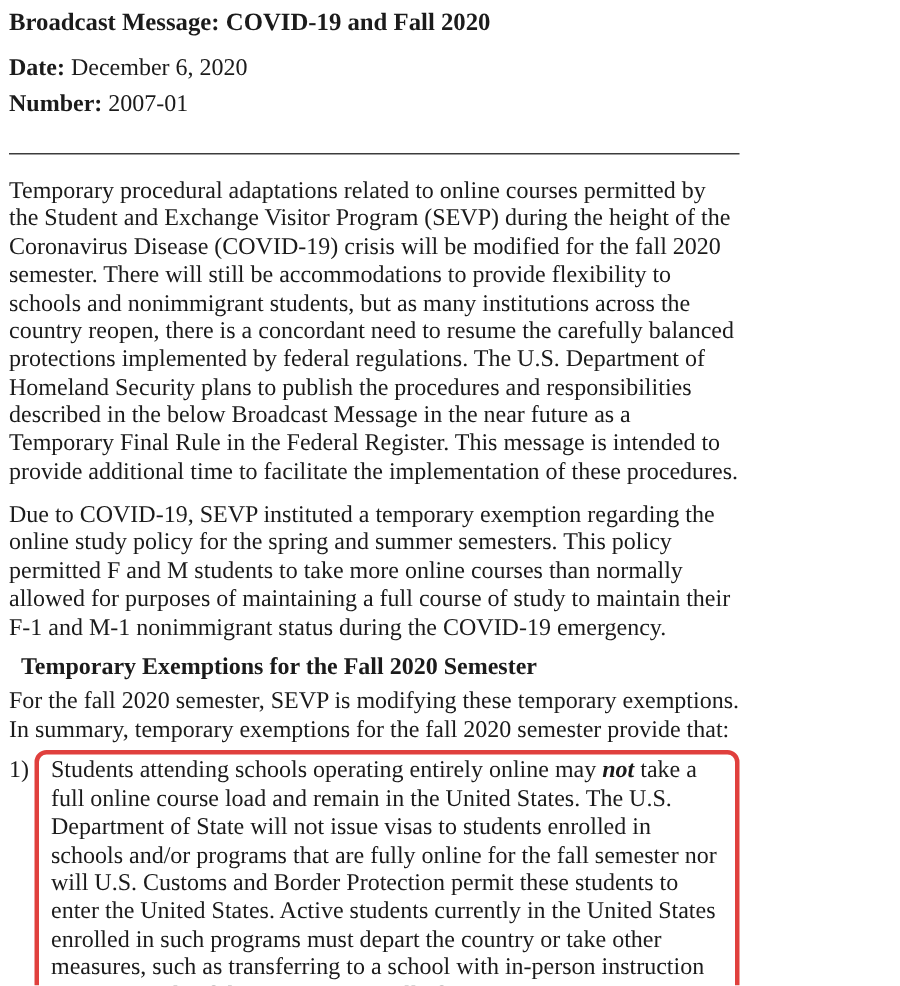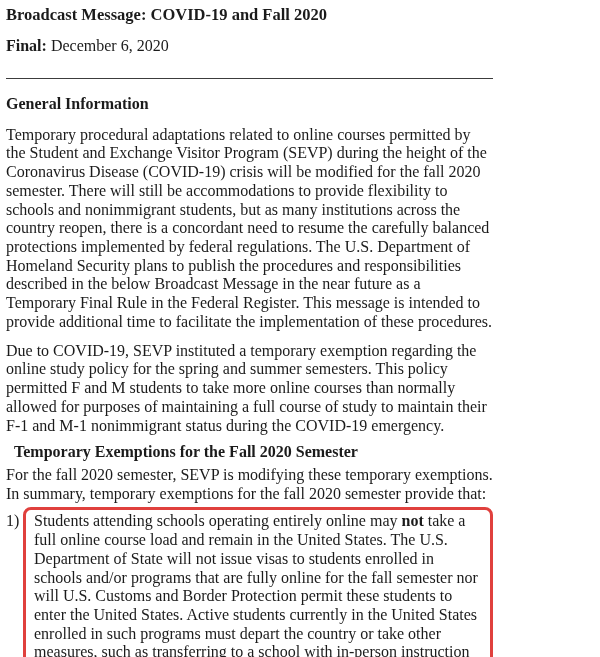--- a/index.html
+++ b/index.html
@@ -52,36 +52,36 @@
     flex: none;
     width: 17px;
     padding-top: 5px;
   }
   .highlight-box {
     flex: 1;
     border: 3px solid var(--highlight-border);
     border-radius: 8px;
     padding: 2px 7px 6px 8px;
   }
-  .emphasis { font-weight: bold; }
+  .emphasis { font-weight: bold; font-style: italic; }
 </style>
 </head>
 <body>
 
 <div class="page">
 
   <h1 class="doc-title">Broadcast Message: COVID-19 and Fall 2020</h1>
 
 
-  <p class="meta-line tight"><span class="meta-label">Final:</span>&nbsp;<span>December 6, 2020</span></p>
+  <p class="meta-line tight"><span class="meta-label">Date:</span>&nbsp;<span>December 6, 2020</span></p>
 
+  <p class="meta-line last"><span class="meta-label">Number:</span>&nbsp;<span>2007-01</span></p>
 
   <hr class="divider">
 
-  <h2 class="section-heading">General Information</h2>
 
   <p class="body-para">Temporary procedural adaptations related to online courses permitted by the Student and Exchange Visitor Program (SEVP) during the height of the Coronavirus Disease (COVID-19) crisis will be modified for the fall 2020 semester. There will still be accommodations to provide flexibility to schools and nonimmigrant students, but as many institutions across the country reopen, there is a concordant need to resume the carefully balanced protections implemented by federal regulations. The U.S. Department of Homeland Security plans to publish the procedures and responsibilities described in the below Broadcast Message in the near future as a Temporary Final Rule in the Federal Register. This message is intended to provide additional time to facilitate the implementation of these procedures.</p>
 
   <p class="body-para before-heading">Due to COVID-19, SEVP instituted a temporary exemption regarding the online study policy for the spring and summer semesters. This policy permitted F and M students to take more online courses than normally allowed for purposes of maintaining a full course of study to maintain their F-1 and M-1 nonimmigrant status during the COVID-19 emergency.</p>
 
   <h2 class="section-heading exemptions">Temporary Exemptions for the Fall 2020 Semester</h2>
 
   <p class="intro-para">For the fall 2020 semester, SEVP is modifying these temporary exemptions. In summary, temporary exemptions for the fall 2020 semester provide that:</p>
 
   <div class="numbered-item">

